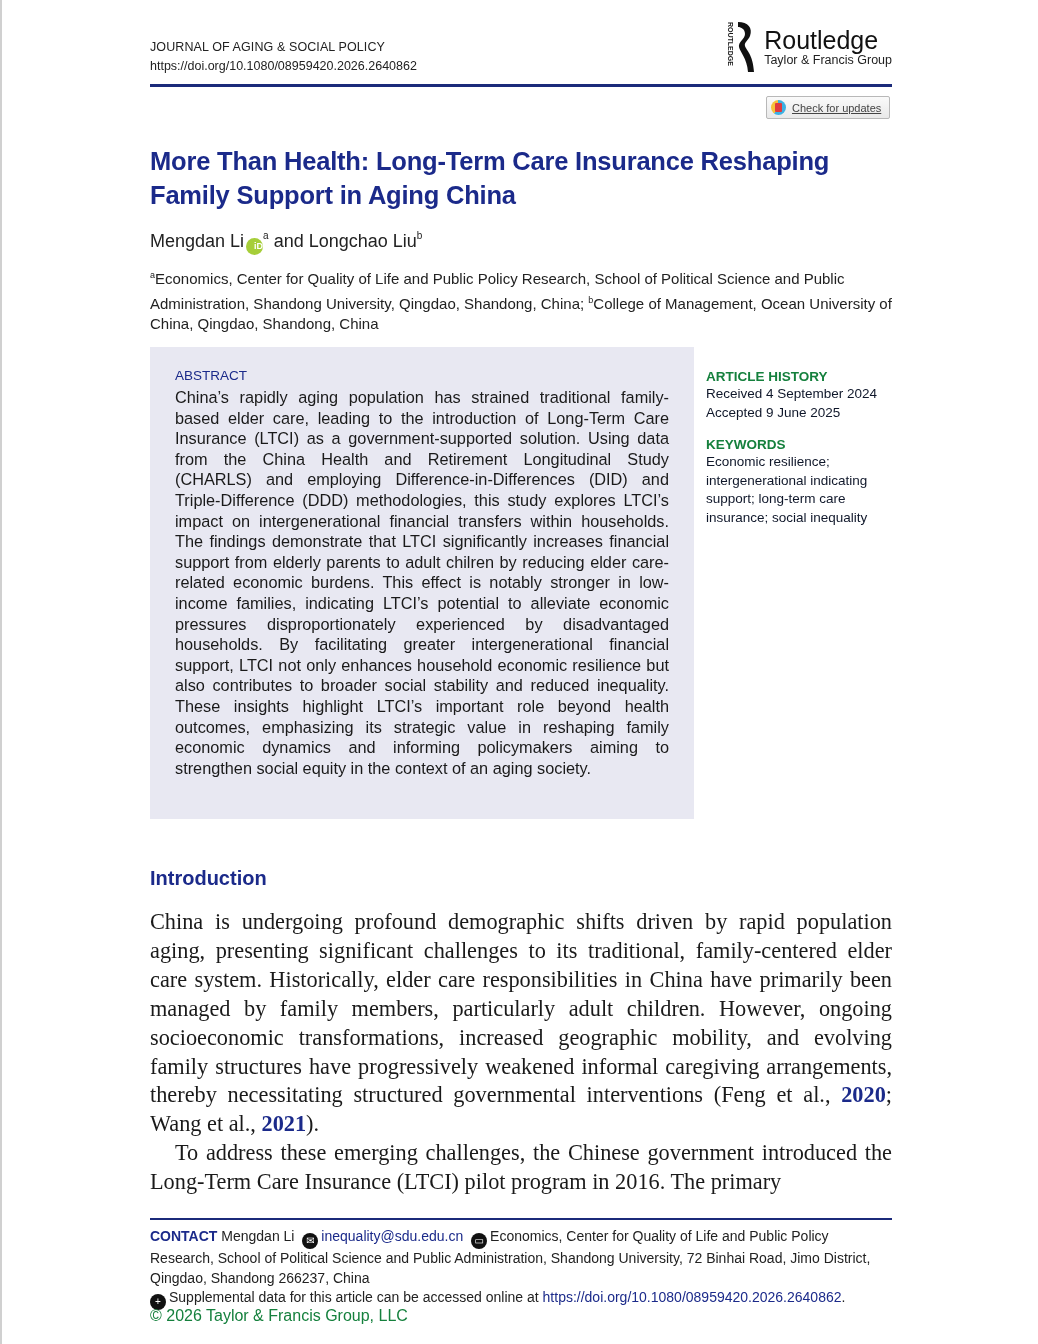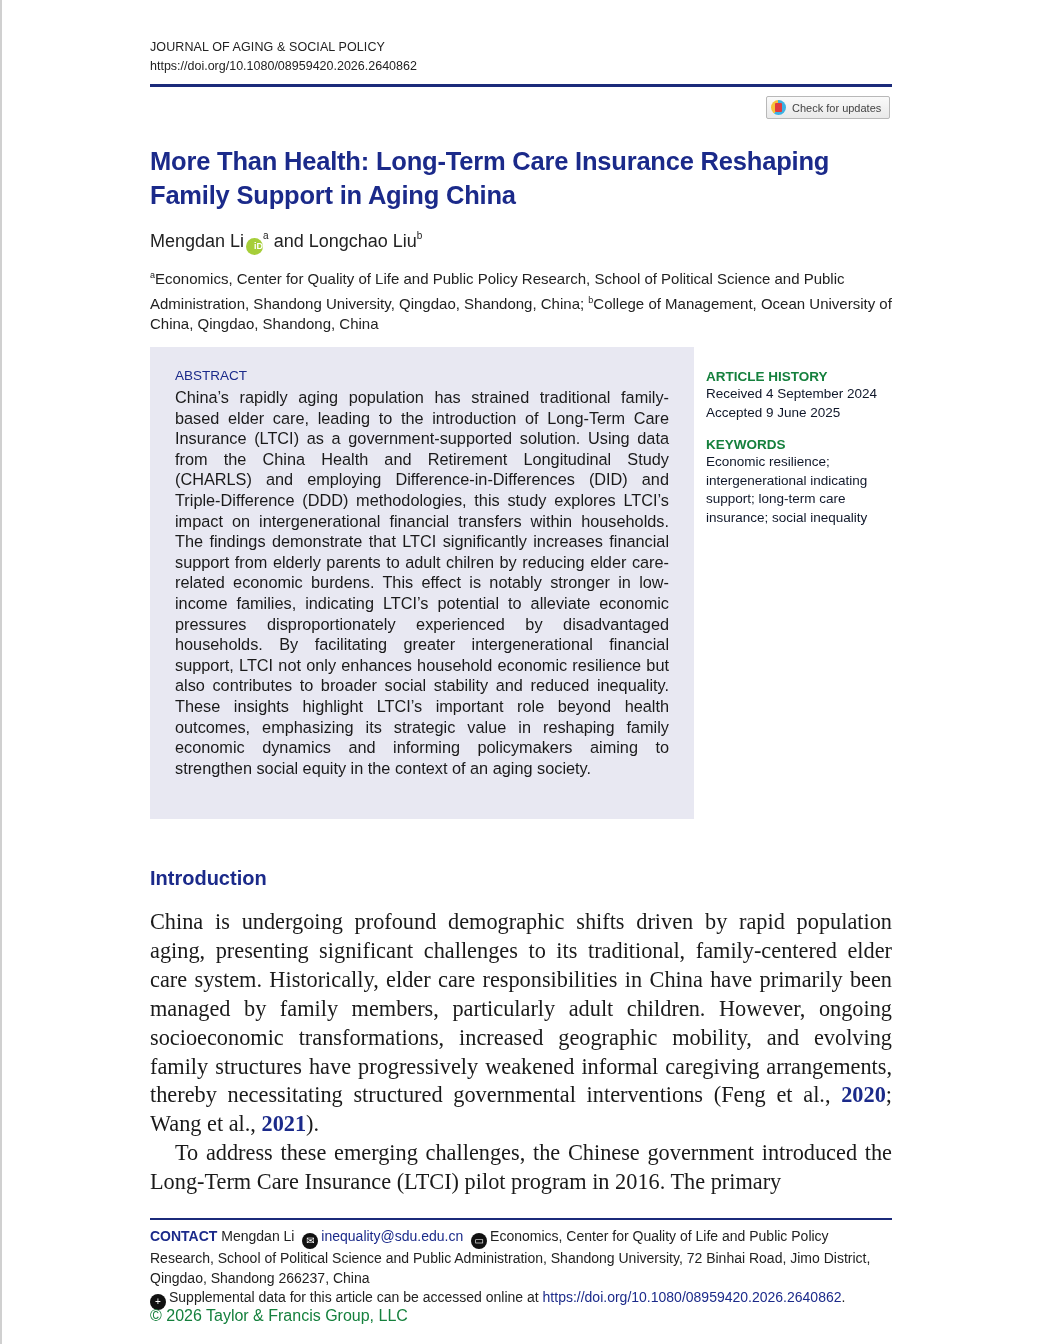--- a/index.html
+++ b/index.html
@@ -20,21 +20,21 @@
       position: absolute; left: -2px; top: 2px; width: 10px; height: 50px;
       font-size: 7px; font-weight: bold; writing-mode: vertical-rl; letter-spacing: 0;
     }
     .logo-text .brand { font-size: 25px; line-height: 26px; color: #111; }
     .logo-text .group { font-size: 12.5px; color: #222; line-height: 14px; }
     .header-rule { position: absolute; left: 150px; top: 84px; width: 742px; height: 3px; background: #1b2a7a; }
 
     .check-updates {
       position: absolute; left: 766px; top: 96px; width: 124px; height: 23px;
       border: 1px solid #b8b8b8; border-radius: 2px; background: linear-gradient(#fafafa, #e9e9e9);
-      display: flex; align-items: center; font-size: 11px; color: #444; box-sizing: border-box; padding-left: 4px;
+      display: flex; align-items: center; font-size: 11px; color: #444; box-sizing: border-box; padding-left: 4px; text-decoration: underline;
     }
     .check-icon {
       width: 15px; height: 15px; border-radius: 50%; margin-right: 6px; position: relative;
       background: conic-gradient(#3db1e3 0 60%, #f7c23b 60% 100%);
     }
     .check-icon::after {
       content: ""; position: absolute; left: 4px; top: 3px; width: 7px; height: 9px; background: #e03a3e;
       border-radius: 1px;
     }
 
@@ -98,20 +98,32 @@
     .copyright { position: absolute; left: 150px; top: 1307px; font-size: 16px; color: #15803d; }
   </style>
 </head>
 <body>
 
 <div class="left-edge"></div>
 
 <div class="header">
   <div class="journal-name">JOURNAL OF AGING &amp; SOCIAL POLICY</div>
   <a class="journal-doi">https://doi.org/10.1080/08959420.2026.2640862</a>
+  <div class="publisher-logo">
+    <div class="logo-mark">
+      <span class="vert-text">ROUTLEDGE</span>
+      <svg width="30" height="54" viewBox="0 0 30 54" style="position:absolute;left:0;top:0">
+        <path d="M12 2 C22 2 27 8 24 16 C22 21 18 22 19 26 C20 30 27 34 28 52 L22 52 C21 38 14 32 13 27 C12 22 19 19 19 14 C19 9 15 7 12 7 Z" fill="#111"></path>
+      </svg>
+    </div>
+    <div class="logo-text">
+      <div class="brand">Routledge</div>
+      <div class="group">Taylor &amp; Francis Group</div>
+    </div>
+  </div>
 </div>
 <div class="header-rule"></div>
 
 <div class="check-updates">
   <span class="check-icon"></span>
   <span>Check for updates</span>
 </div>
 
 <h1 class="title" style="margin:0">More Than Health: Long-Term Care Insurance Reshaping Family Support in Aging China</h1>
 

